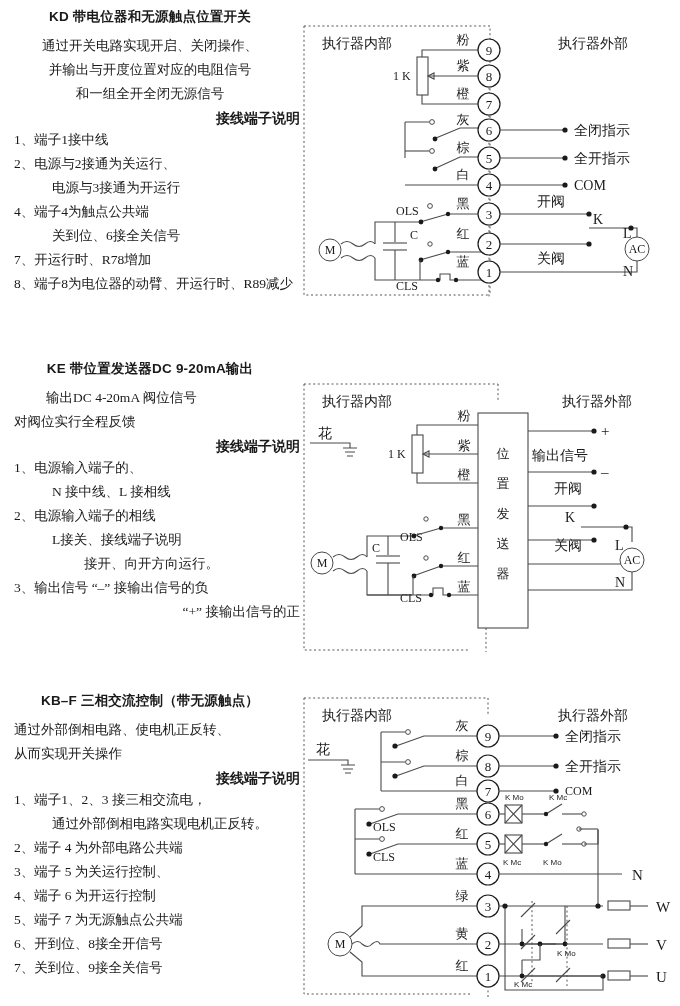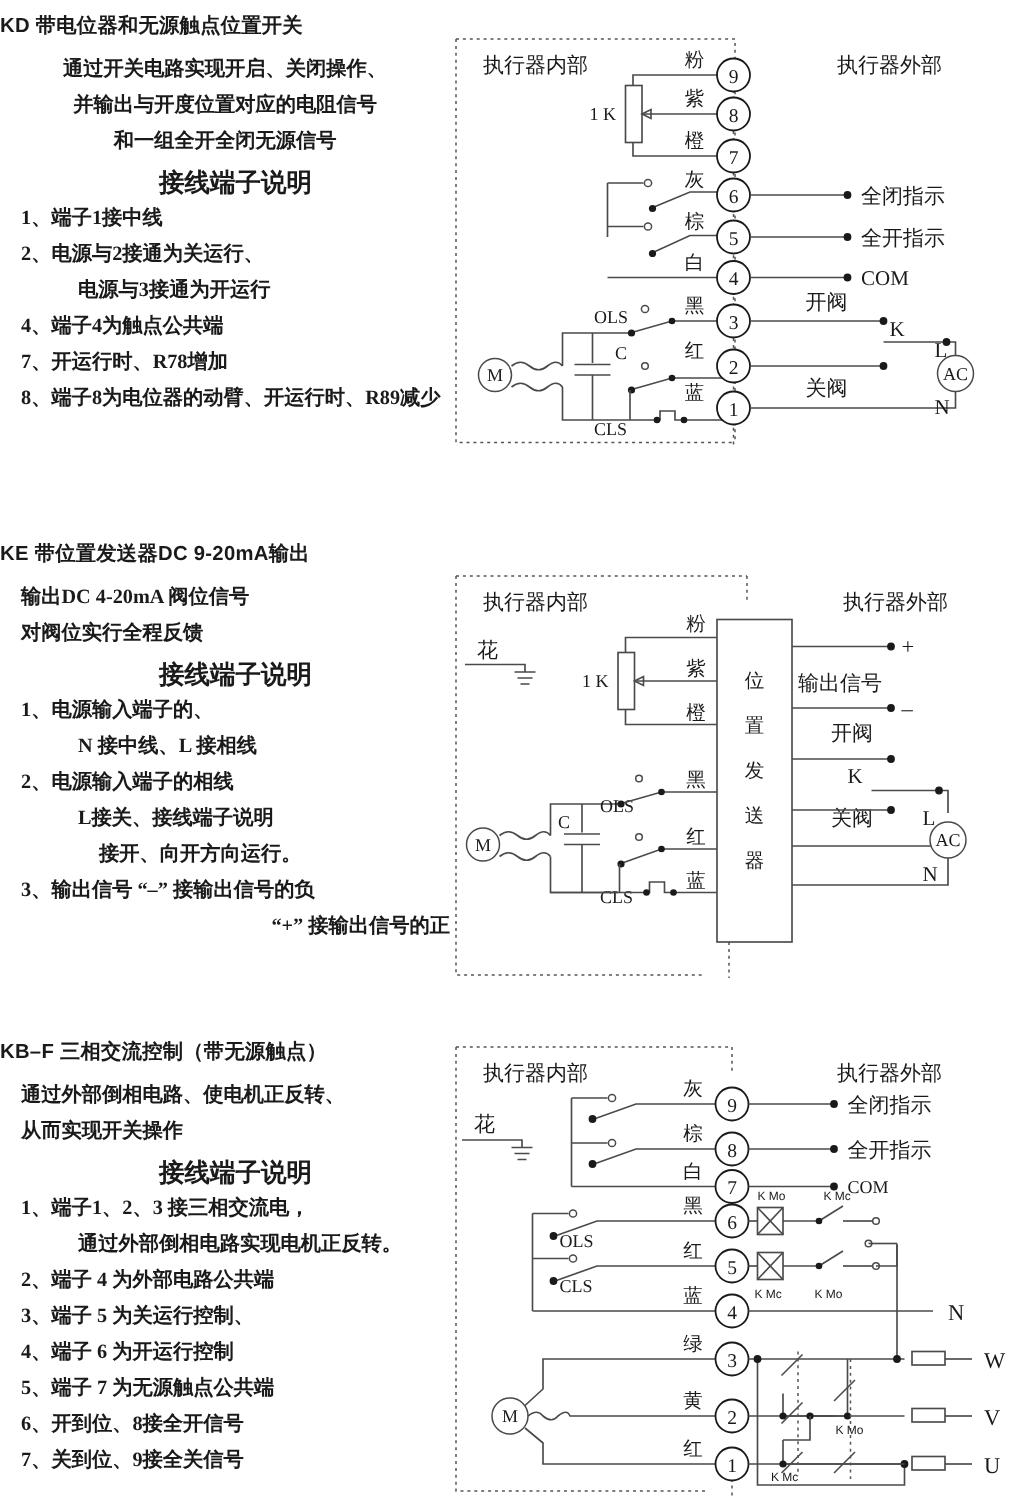--- a/index.html
+++ b/index.html
@@ -5,33 +5,33 @@
   html,body{margin:0;padding:0;background:#ffffff;}
   body{
     width:680px;height:1006px;position:relative;overflow:hidden;
     font-family:"Liberation Serif","DejaVu Serif",serif;
     color:#1a1a1a;
   }
   .section{position:absolute;left:0;width:680px;}
   .textcol{position:absolute;left:0;width:300px;}
   .heading{
     font-family:"Liberation Sans","DejaVu Sans",sans-serif;
-    font-weight:bold;font-size:13.5px;text-align:left;
+    font-weight:bold;font-size:13.5px;text-align:center;
     letter-spacing:.2px;white-space:nowrap;
   }
   .subhead{
     font-family:"Liberation Sans","DejaVu Sans",sans-serif;
-    font-weight:bold;font-size:17px;text-align:center;
+    font-weight:bold;font-size:14px;text-align:right;
     padding-left:14px;
   }
-  .line{font-size:13.5px;line-height:24px;white-space:nowrap;font-weight:bold;}
+  .line{font-size:13.5px;line-height:24px;white-space:nowrap;}
   .c{text-align:center;}
   .i0{padding-left:14px;}
   .i1{padding-left:52px;}
-  .i2{padding-left:66px;}
+  .i2{padding-left:84px;}
   .i3{padding-left:100px;text-align:right;}
 
   .diagram{position:absolute;}
   svg{display:block;}
   text{font-family:"Liberation Serif","DejaVu Serif",serif;fill:#1a1a1a;}
   .cn{font-size:13px;}
   .cnbig{font-size:14px;}
   .lat{font-family:"Liberation Serif","DejaVu Serif",serif;font-size:12px;}
   .latsm{font-family:"Liberation Sans","DejaVu Sans",sans-serif;font-size:8px;}
   .tnum{font-size:13px;text-anchor:middle;}
@@ -50,20 +50,21 @@
   <div class="textcol" style="top:8px;">
     <div class="heading">KD 带电位器和无源触点位置开关</div>
     <div class="line c" style="margin-top:8px;">通过开关电路实现开启、关闭操作、</div>
     <div class="line c">并输出与开度位置对应的电阻信号</div>
     <div class="line c">和一组全开全闭无源信号</div>
     <div class="subhead" style="margin-top:4px;">接线端子说明</div>
     <div class="line i0">1、端子1接中线</div>
     <div class="line i0">2、电源与2接通为关运行、</div>
     <div class="line i1">电源与3接通为开运行</div>
     <div class="line i0">4、端子4为触点公共端</div>
+    <div class="line i1">关到位、6接全关信号</div>
     <div class="line i0">7、开运行时、R78增加</div>
     <div class="line i0">8、端子8为电位器的动臂、开运行时、R89减少</div>
   </div>
 
   <div class="diagram" style="left:300px;top:22px;">
     <svg width="378" height="280" viewBox="0 0 378 280">
 
       <path class="dash" d="M4,4 L190,4 L190,273 M4,4 L4,273 L190,273"></path>
       <text class="cnbig" x="22" y="26">执行器内部</text>
       <text class="cnbig" x="258" y="26">执行器外部</text>
@@ -184,21 +185,21 @@
       <text class="lat" style="font-size:14px" x="323" y="216">L</text>
       <text class="lat" style="font-size:14px" x="323" y="254">N</text>
     </svg>
   </div>
 </div>
 
 <div class="section" style="top:352px;">
 
   <div class="textcol" style="top:8px;">
     <div class="heading">KE 带位置发送器DC 9-20mA输出</div>
-    <div class="line i0" style="margin-top:8px;">输出DC 4-20mA 阀位信号</div>
+    <div class="line i0" style="margin-top:8px;margin-left:32px;">输出DC 4-20mA 阀位信号</div>
     <div class="line i0">对阀位实行全程反馈</div>
     <div class="subhead" style="margin-top:4px;">接线端子说明</div>
     <div class="line i0">1、电源输入端子的、</div>
     <div class="line i1">N 接中线、L 接相线</div>
     <div class="line i0">2、电源输入端子的相线</div>
     <div class="line i1">L接关、接线端子说明</div>
     <div class="line i2">接开、向开方向运行。</div>
     <div class="line i0">3、输出信号 “–” 接输出信号的负</div>
     <div class="line i3">“+” 接输出信号的正</div>
   </div>

